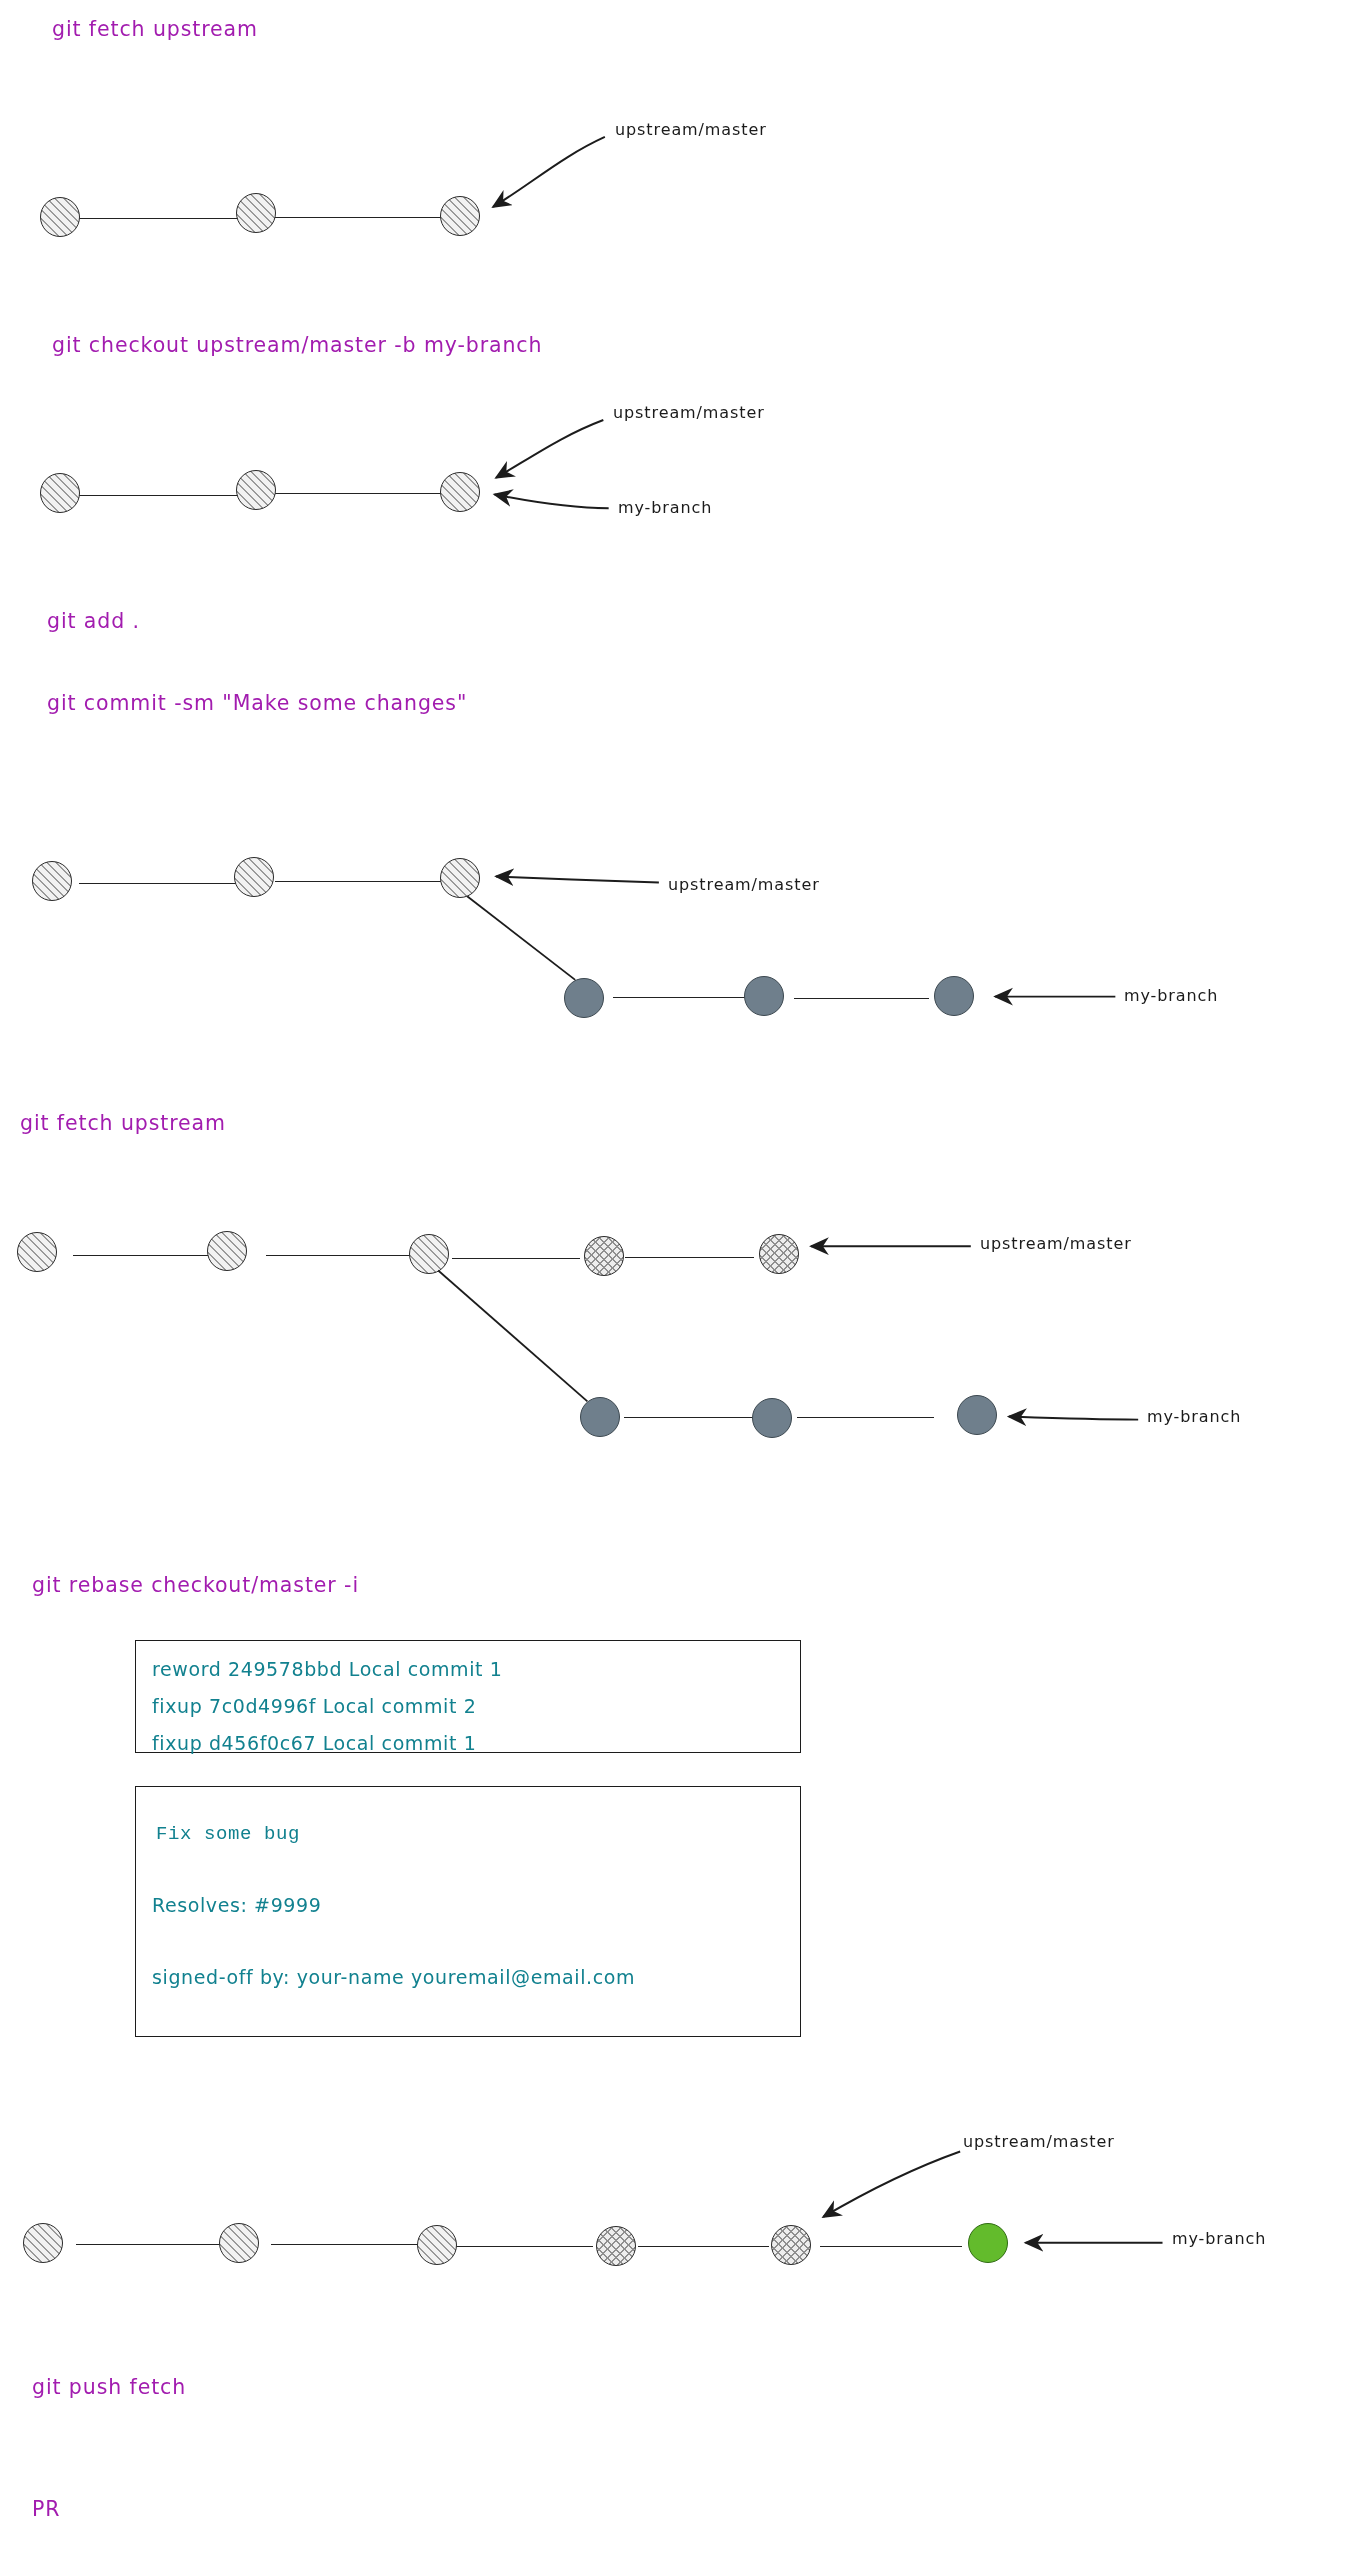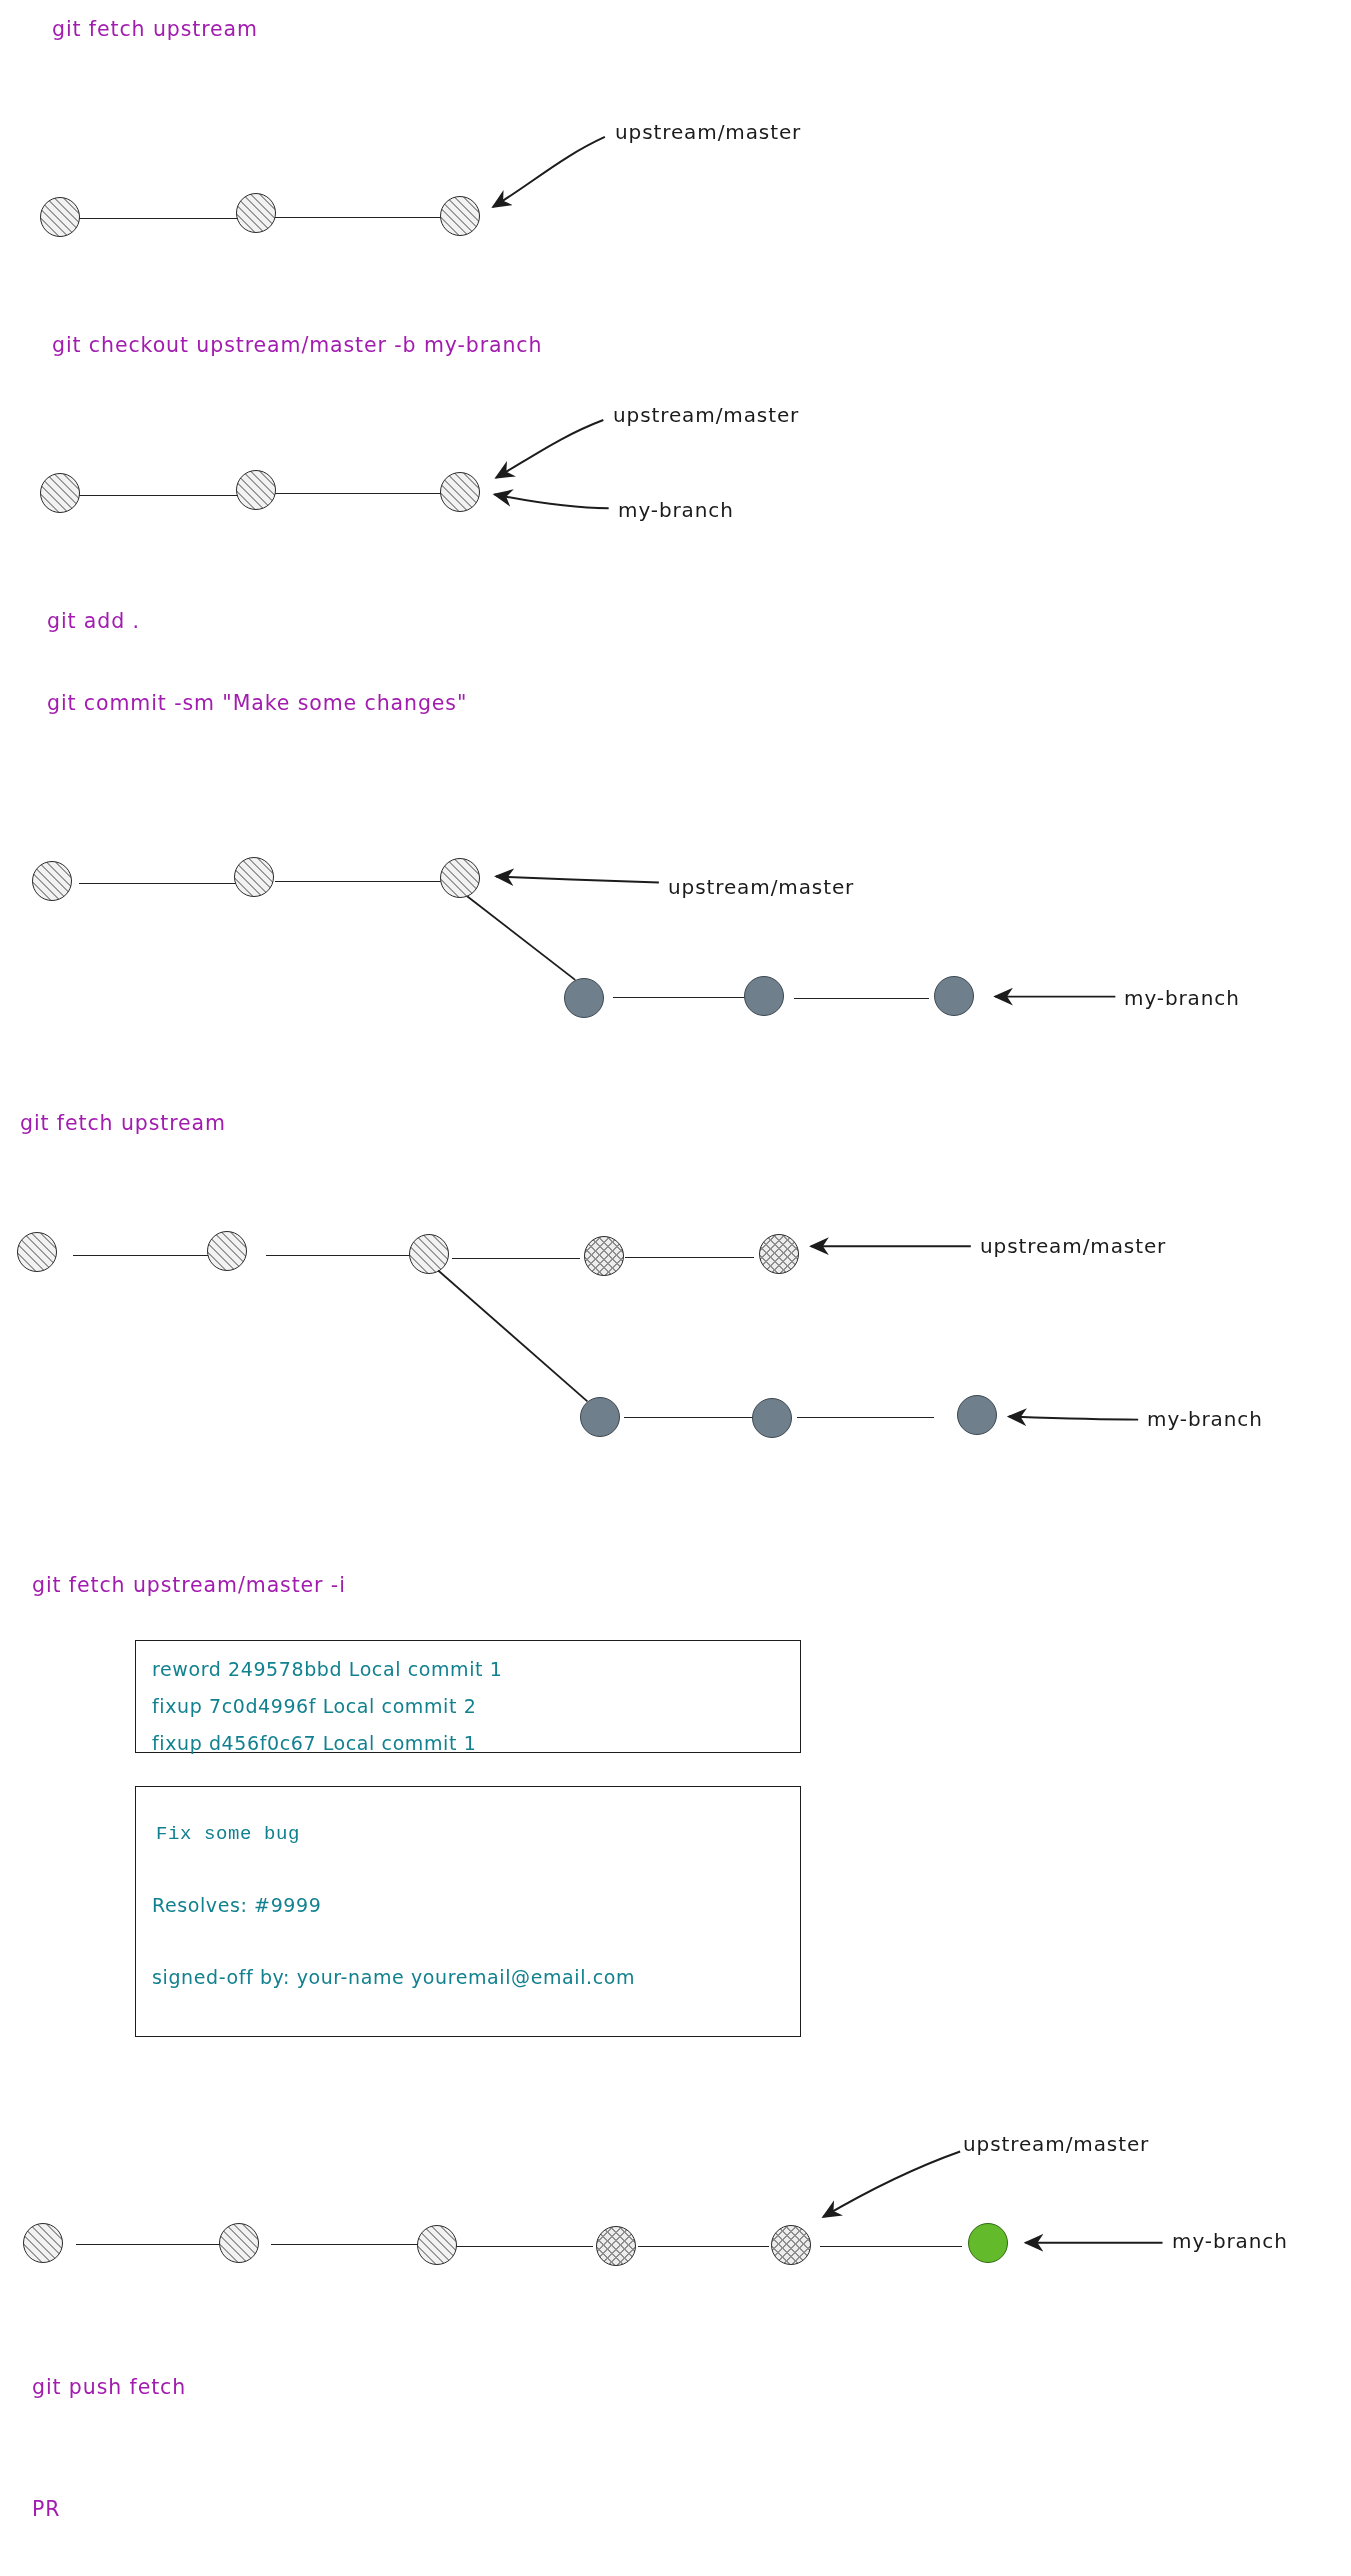--- a/index.html
+++ b/index.html
@@ -13,21 +13,21 @@
     position:absolute;
     font-family:"DejaVu Sans", sans-serif;
     font-size:20.5px;
     letter-spacing:0.9px;
     color:#a21caf;
     white-space:nowrap;
   }
   .lbl{
     position:absolute;
     font-family:"DejaVu Sans", sans-serif;
-    font-size:20px;
+    font-size:16px;
     letter-spacing:0.9px;
     color:#1b1b1b;
     white-space:nowrap;
   }
   .node{
     position:absolute;
     width:40px;height:40px;border-radius:50%;
     border:1.9px solid #2a2a2a;
     box-sizing:border-box;
   }
@@ -70,21 +70,21 @@
   svg.arrows{position:absolute;left:0;top:0;width:1352px;height:2576px;pointer-events:none;}
 </style>
 </head>
 <body>
 
 <div class="cmd" style="left:52px;top:16.7px;">git fetch upstream</div>
 <div class="cmd" style="left:52px;top:333px;">git checkout upstream/master -b my-branch</div>
 <div class="cmd" style="left:47px;top:609px;">git add .</div>
 <div class="cmd" style="left:47px;top:691px;">git commit -sm "Make some changes"</div>
 <div class="cmd" style="left:20px;top:1111px;">git fetch upstream</div>
-<div class="cmd" style="left:32px;top:1573px;">git fetch upstream/master -i</div>
+<div class="cmd" style="left:32px;top:1573px;">git rebase checkout/master -i</div>
 <div class="cmd" style="left:32px;top:2375px;">git push fetch</div>
 <div class="cmd" style="left:32px;top:2497px;">PR</div>
 
 <div class="edge" style="left:79px;top:218px;width:172px;"></div>
 <div class="edge" style="left:274px;top:217px;width:169px;"></div>
 <div class="node hatch" style="left:40px;top:197px;"></div>
 <div class="node hatch" style="left:236px;top:193px;"></div>
 <div class="node hatch" style="left:440px;top:196px;"></div>
 <div class="lbl" style="left:615px;top:120px;">upstream/master</div>
 

